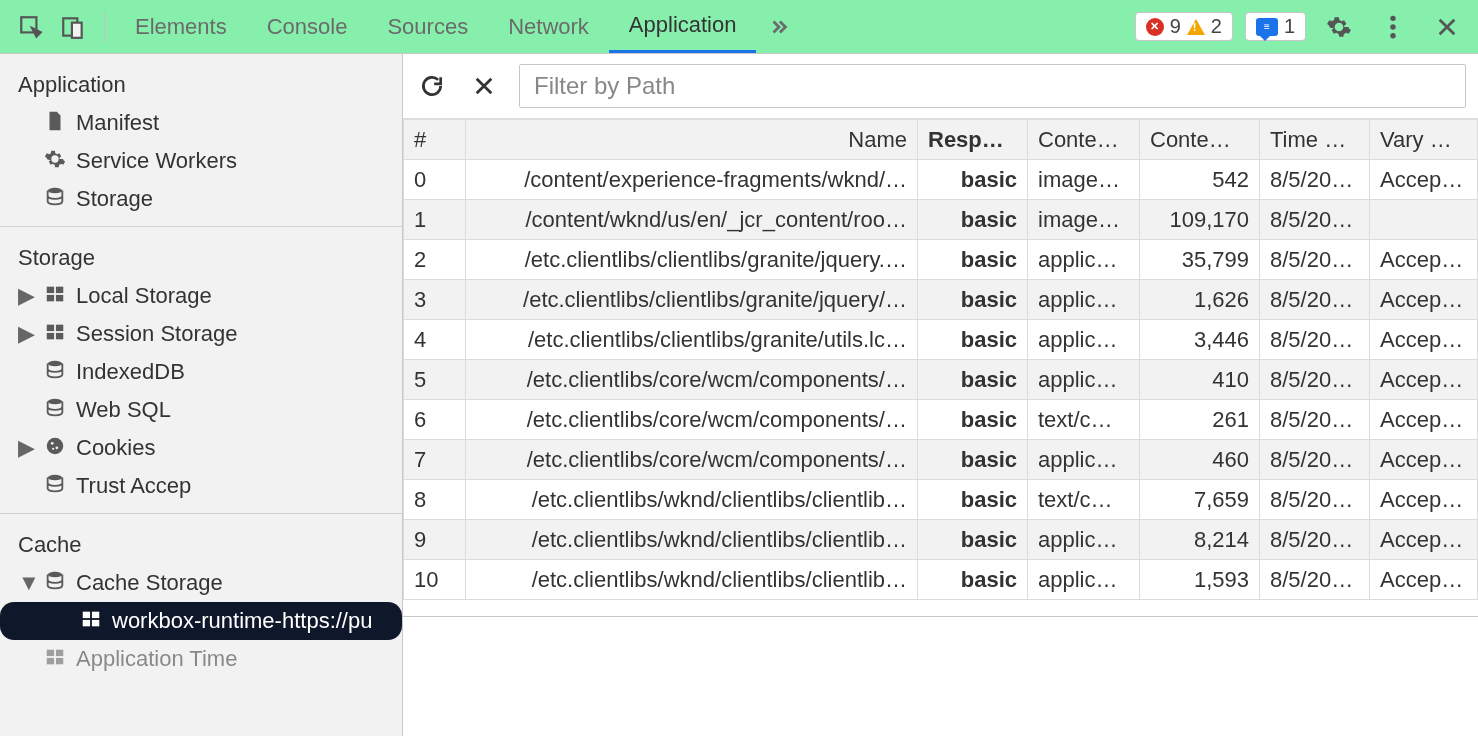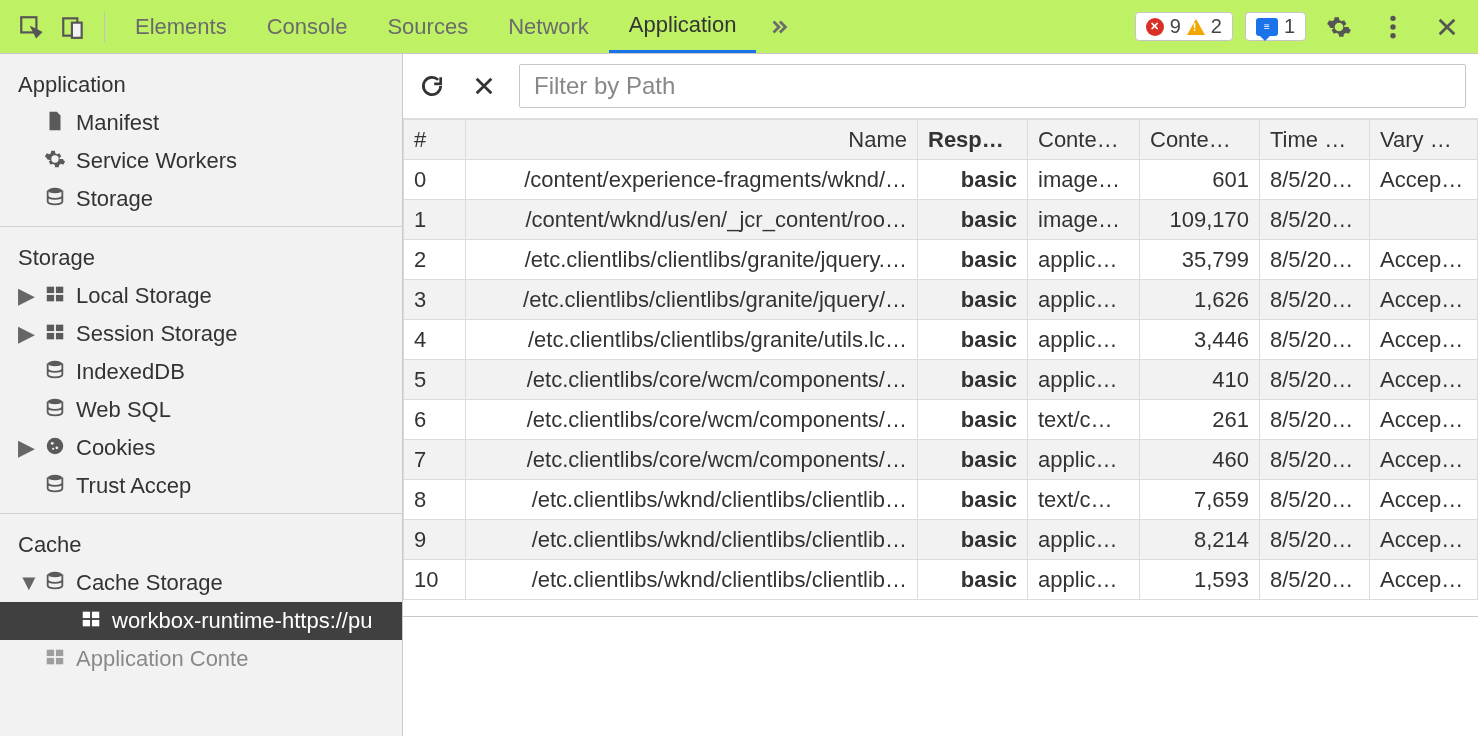--- a/index.html
+++ b/index.html
@@ -12,21 +12,21 @@
   overflow: hidden;
   background: #fff;
 }
 
 
 .header {
   display: flex;
   align-items: center;
   height: 54px;
   border-bottom: 1px solid #c8c8c8;
-  background: #bef264;
+  background: #86efac;
   padding: 0 10px;
 }
 .header-left { display: flex; align-items: center; height: 100%; }
 .header-icon {
   width: 42px; height: 100%;
   display: flex; align-items: center; justify-content: center;
   color: #555;
 }
 .vdiv { width:1px; height:30px; background:#c2c2c2; margin:0 10px;}
 .tabs { display: flex; align-items: stretch; height: 100%; }
@@ -58,21 +58,21 @@
   width: 404px; border-right:1px solid #c8c8c8; background:#f2f2f2;
   overflow:hidden; display:flex; flex-direction:column;
 }
 .section-title { padding:18px 18px 6px 18px; color:#333; }
 .tree-item {
   display:flex; align-items:flex-start; gap:10px;
   padding:6px 0 6px 44px; cursor:pointer;
 }
 .tree-item .chevron { width:16px; text-align:center; color:#666; margin-left:-26px;}
 .tree-item.indent2 { padding-left:80px; }
-.tree-item.selected { background:#404040; color:#fff; }
+.tree-item.selected { background:#0f172a; color:#fff;border-radius:14px; }
 .group-divider { border-top:1px solid #d2d2d2; margin-top:8px; }
 
 .icon-svg { width:22px; height:22px; fill:#5a5a5a; flex-shrink:0;}
 .tree-item.selected .icon-svg { fill:#fff; }
 
 
 .content { flex:1; display:flex; flex-direction:column; }
 .toolbar {
   display:flex; align-items:center; gap:18px;
   padding:10px 12px; border-bottom:1px solid #dcdcdc;
@@ -266,21 +266,21 @@
         </svg>
       <span>workbox-runtime-https://pu</span>
     </div>
     <div class="tree-item" style="opacity:.55">
       <svg class="icon-svg" viewBox="0 0 24 24">
           <rect x="3" y="4" width="8" height="7"></rect>
           <rect x="13" y="4" width="8" height="7"></rect>
           <rect x="3" y="13" width="8" height="7"></rect>
           <rect x="13" y="13" width="8" height="7"></rect>
         </svg>
-      <span>Application Conte</span>
+      <span>Application Time</span>
     </div>
   </div>
 
   <div class="content">
     <div class="toolbar">
       <div class="tool-btn">
         <svg width="26" height="26" viewBox="0 0 24 24" fill="none" stroke="#333" stroke-width="2.5">
             <path d="M20 12a8 8 0 11-2.34-5.66"></path>
             <path d="M20 4v6h-6"></path>
           </svg>
@@ -305,21 +305,21 @@
             <th class="col-time">Time …</th>
             <th class="col-vary">Vary H…</th>
           </tr>
         </thead>
         <tbody id="tbody">
             <tr>
               <td class="col-idx">0</td>
               <td class="col-name">/content/experience-fragments/wknd/…</td>
               <td class="col-resp">basic</td>
               <td class="col-ct">image…</td>
-              <td class="col-cl">601</td>
+              <td class="col-cl">542</td>
               <td class="col-time">8/5/20…</td>
               <td class="col-vary">Accep…</td>
             </tr>
             <tr>
               <td class="col-idx">1</td>
               <td class="col-name">/content/wknd/us/en/_jcr_content/roo…</td>
               <td class="col-resp">basic</td>
               <td class="col-ct">image…</td>
               <td class="col-cl">109,170</td>
               <td class="col-time">8/5/20…</td>

